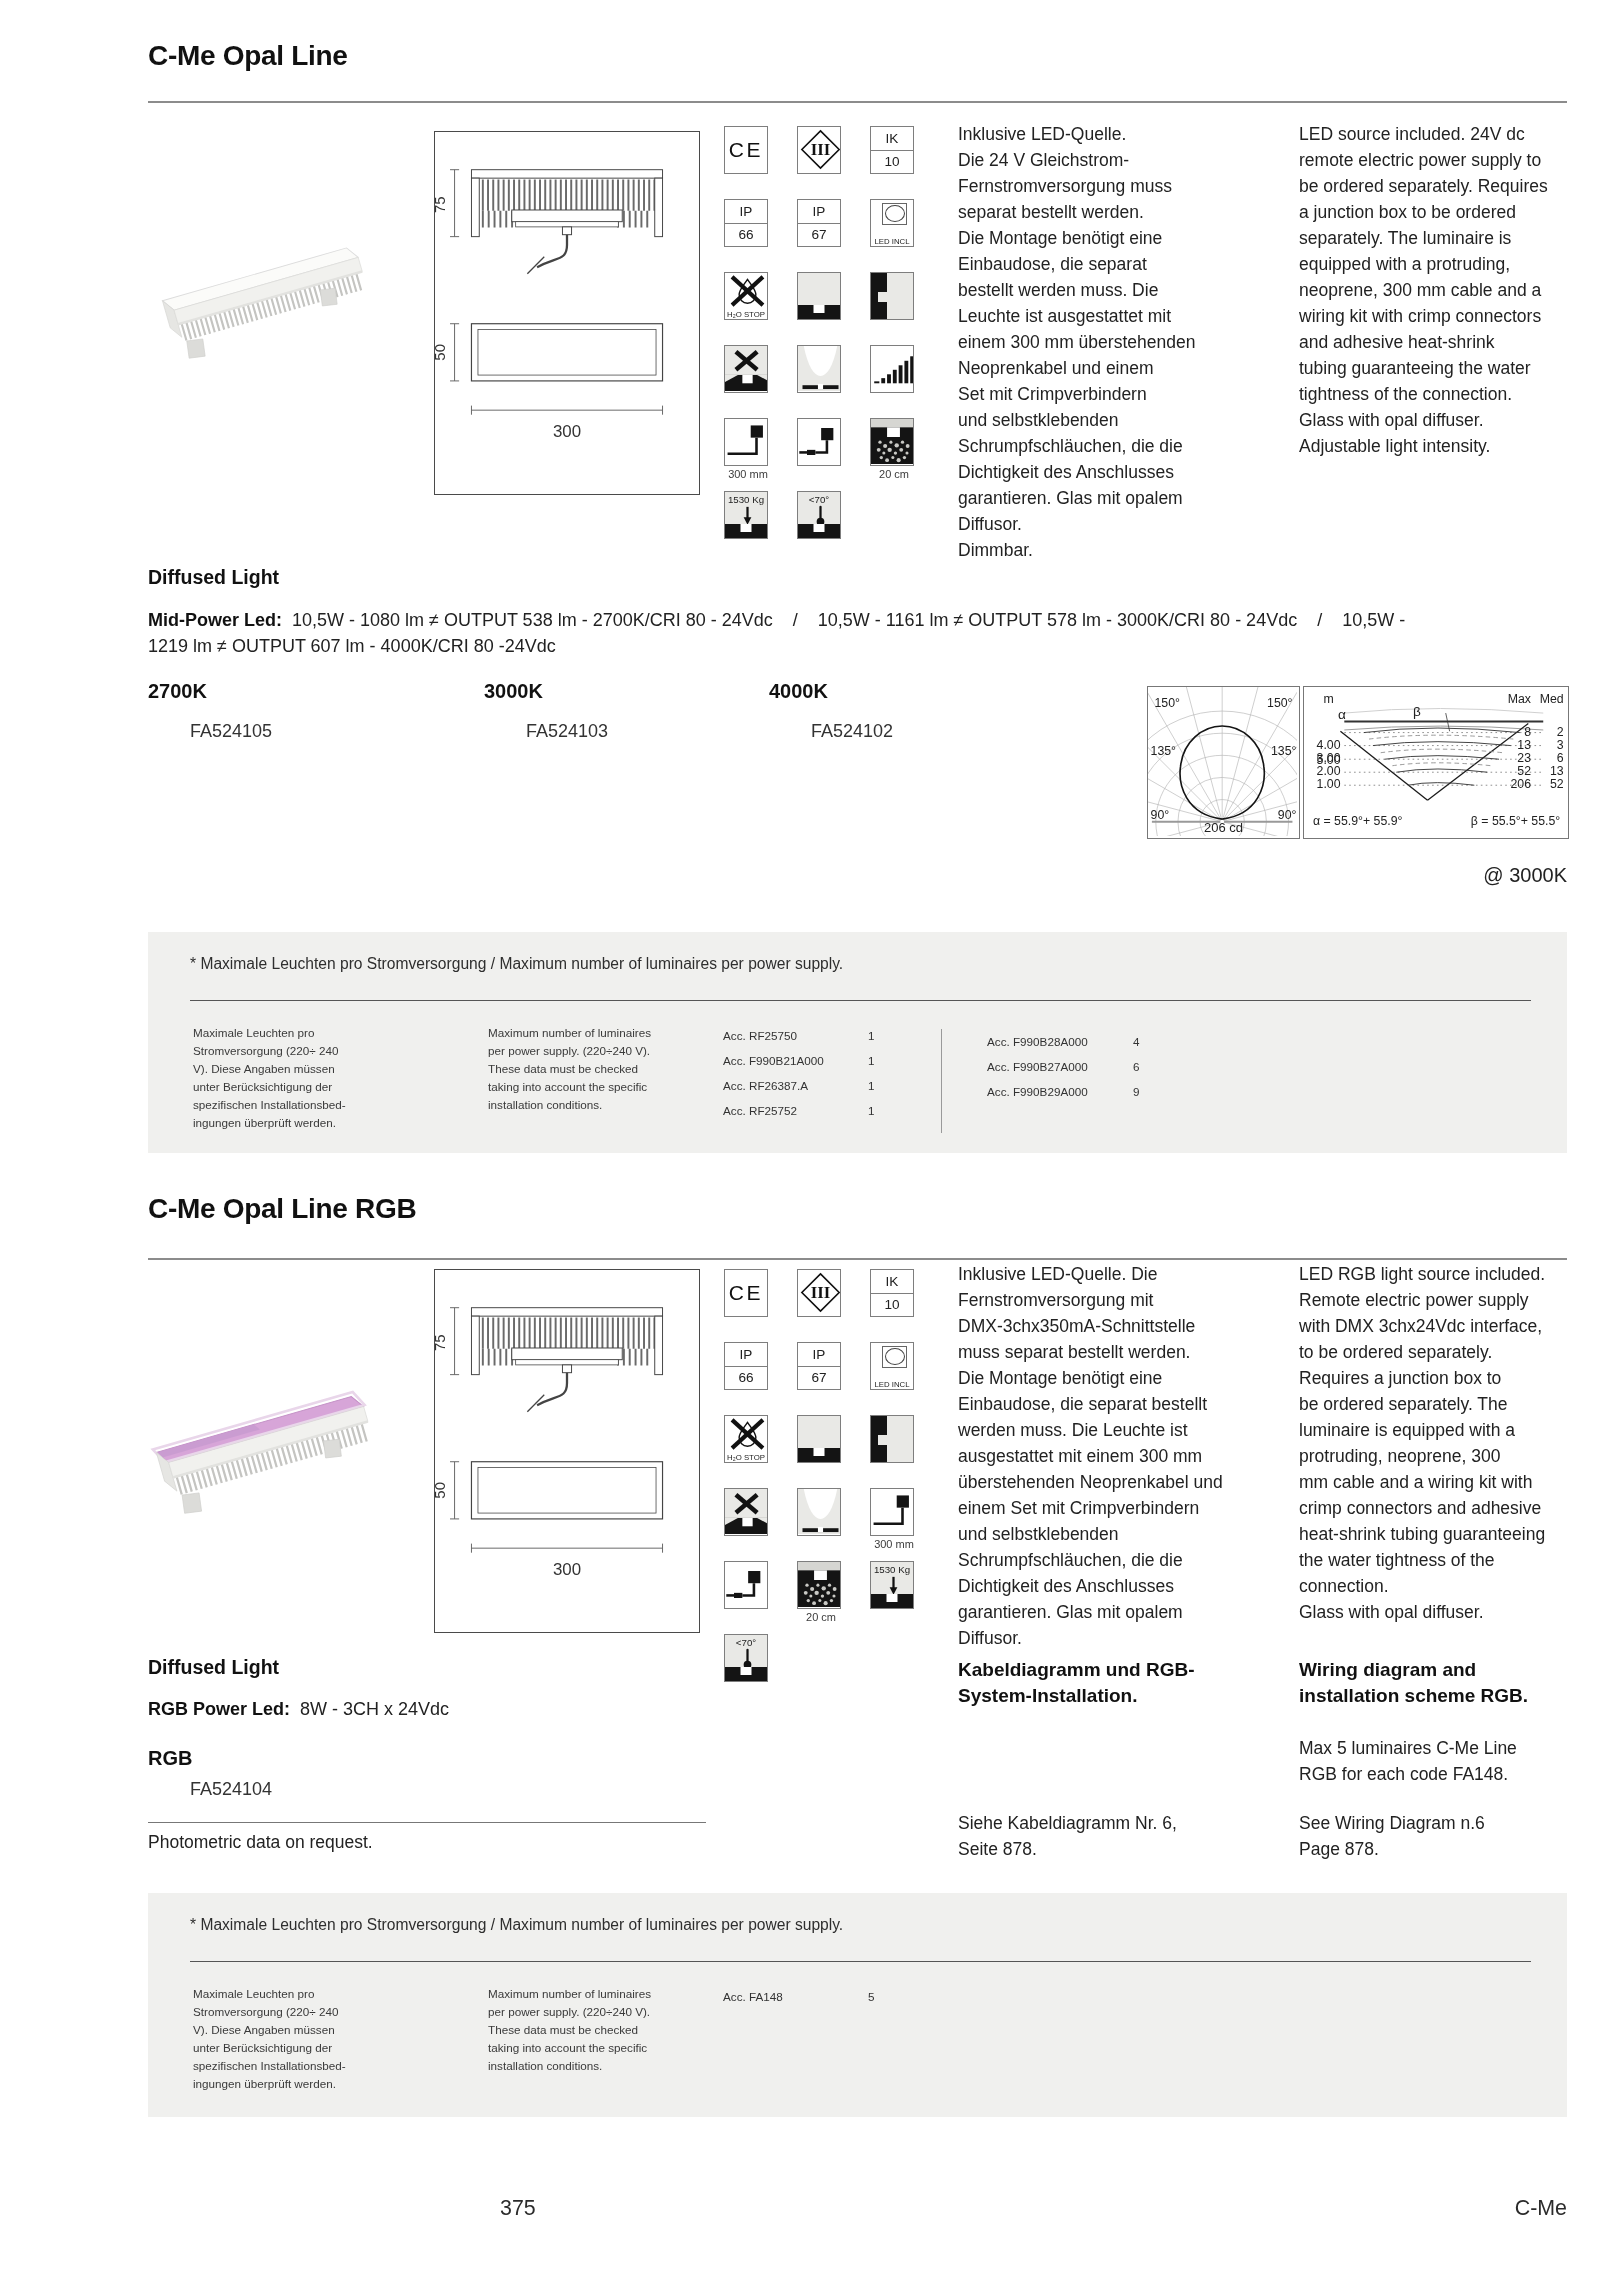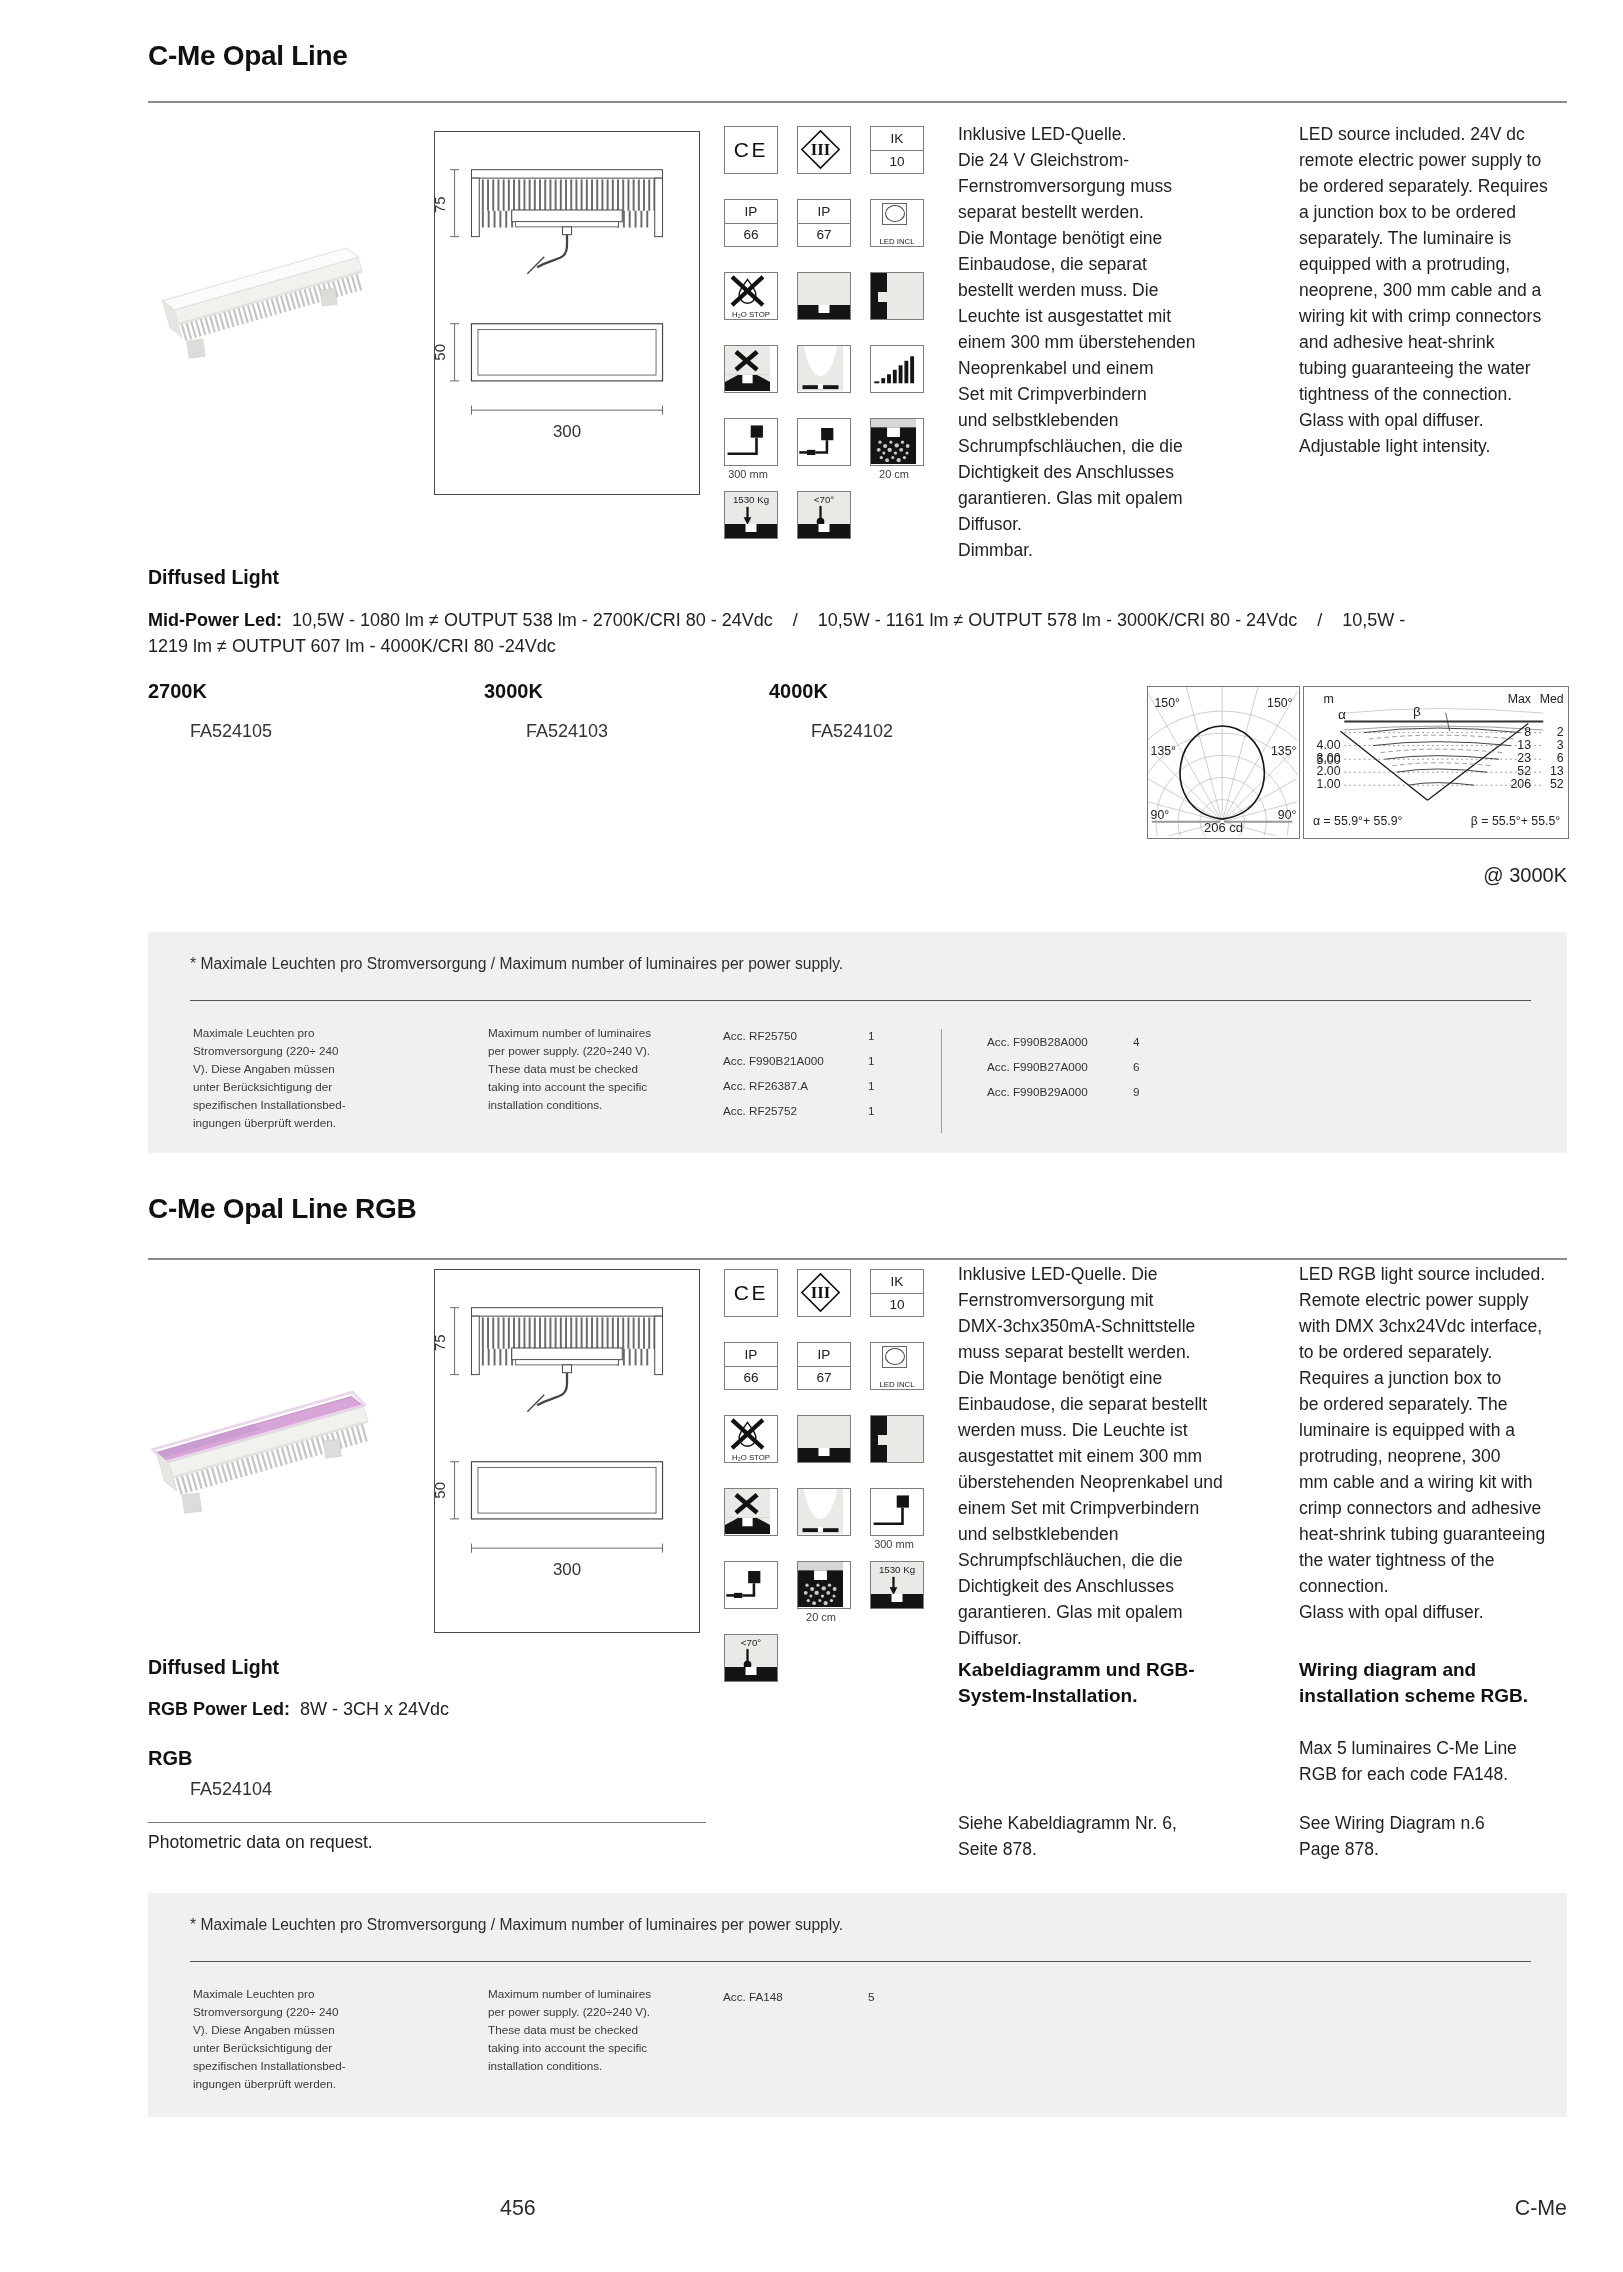--- a/index.html
+++ b/index.html
@@ -21,21 +21,21 @@
   .graybox{background:#f0f0ee;}
   .graybox .gtitle{position:absolute;left:42px;top:23.4px;font-size:15.6px;color:#2e2e2e;}
   .graybox .grule{position:absolute;left:42px;right:36px;top:68px;height:1.3px;background:#555;}
   .fineprint{font-size:11.7px;line-height:18px;white-space:pre-line;color:#3a3a3a;}
   .accrow{position:relative;height:25px;font-size:11.7px;color:#333;white-space:nowrap;}
   .accrow .q{position:absolute;left:145px;}
   .accdivider{position:absolute;width:1.3px;background:#9a9a9a;}
   
   .icongrid{display:grid;grid-template-columns:repeat(3,48px);column-gap:25px;row-gap:25px;}
   .cell{position:relative;width:48px;height:48px;}
-  .ic{position:relative;width:54px;height:48px;border:1.3px solid #7e7e7e;background:#fff;box-sizing:border-box;overflow:hidden;}
+  .ic{position:relative;width:44px;height:48px;border:1.3px solid #7e7e7e;background:#fff;box-sizing:border-box;overflow:hidden;}
   .ic.gray{background:#e9e9e6;}
   .cap{position:absolute;left:-14.3px;right:-14.3px;top:50px;text-align:center;font-size:11px;color:#3c3c3c;white-space:nowrap;}
   .ic.ce{display:flex;align-items:center;justify-content:center;font-size:21px;letter-spacing:2.6px;color:#111;}
   .duo .t,.duo .b{position:absolute;left:0;right:0;height:23px;display:flex;align-items:center;justify-content:center;font-size:13.6px;color:#222;}
   .duo .t{top:0;border-bottom:1.3px solid #7e7e7e;}
   .duo .b{bottom:0;}
   .lens{position:absolute;top:3.2px;left:11px;width:23.4px;height:19.5px;border:1.3px solid #666;}
   .lens .ell{margin:1.3px auto 0;width:18px;height:15px;border:1.3px solid #444;border-radius:50%;}
   .ictext-b{position:absolute;bottom:0;left:0;right:0;text-align:center;font-size:7.8px;color:#222;background:#fff;}
   .ictext-t{position:absolute;top:1.9px;left:0;right:0;text-align:center;font-size:9.7px;color:#222;}
@@ -688,17 +688,17 @@
     <div class="fineprint abs" style="left:340px;top:92px;width:195px;">Maximum number of luminaires
 per power supply. (220÷240 V).
 These data must be checked
 taking into account the specific
 installation conditions.</div>
     <div class="abs" style="left:575px;top:97px;">
       <div class="accrow"><span>Acc. FA148</span><span class="q">5</span></div>
     </div>
   </div>
 
-  <div class="footer abs" style="left:500px;top:2196px;">456</div>
+  <div class="footer abs" style="left:500px;top:2196px;">375</div>
   <div class="footer abs" style="left:1463px;top:2196px;width:104px;text-align:right;">C-Me</div>
 
 </div>
 
 
 </body></html>

